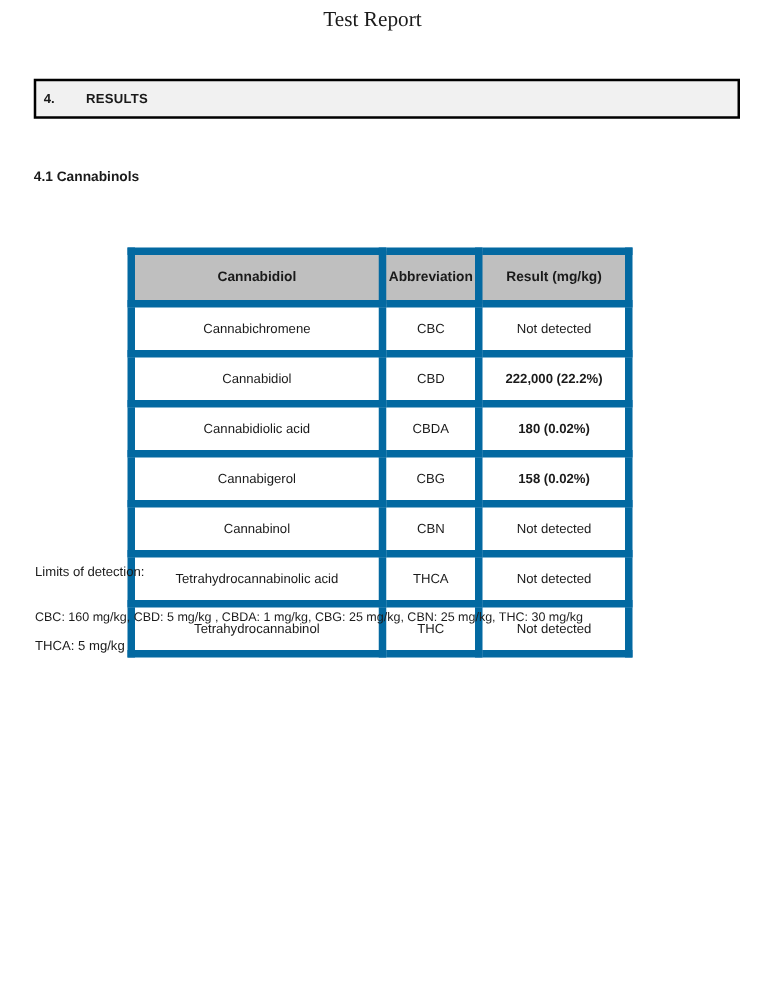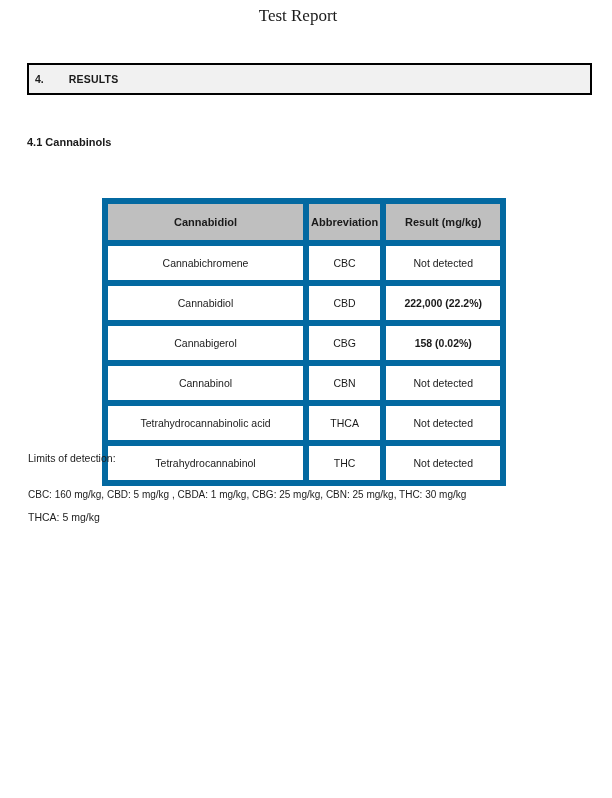--- a/index.html
+++ b/index.html
@@ -92,20 +92,25 @@
       <td>Cannabichromene</td>
       <td>CBC</td>
       <td>Not detected</td>
     </tr>
     <tr>
       <td>Cannabidiol</td>
       <td>CBD</td>
       <td class="bold">222,000 (22.2%)</td>
     </tr>
     <tr>
+      <td>Cannabidiolic acid</td>
+      <td>CBDA</td>
+      <td class="bold">180 (0.02%)</td>
+    </tr>
+    <tr>
       <td>Cannabigerol</td>
       <td>CBG</td>
       <td class="bold">158 (0.02%)</td>
     </tr>
     <tr>
       <td>Cannabinol</td>
       <td>CBN</td>
       <td>Not detected</td>
     </tr>
     <tr>

